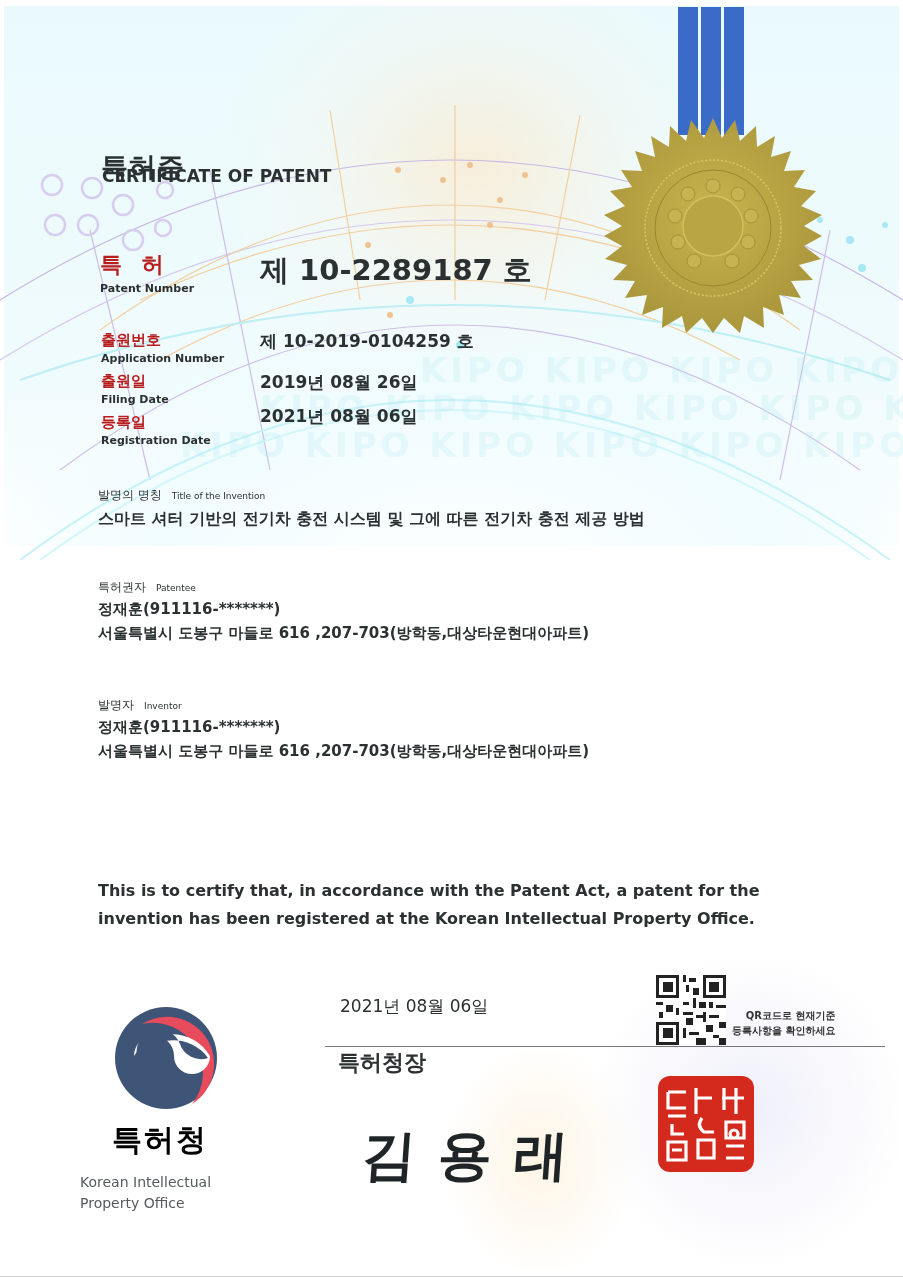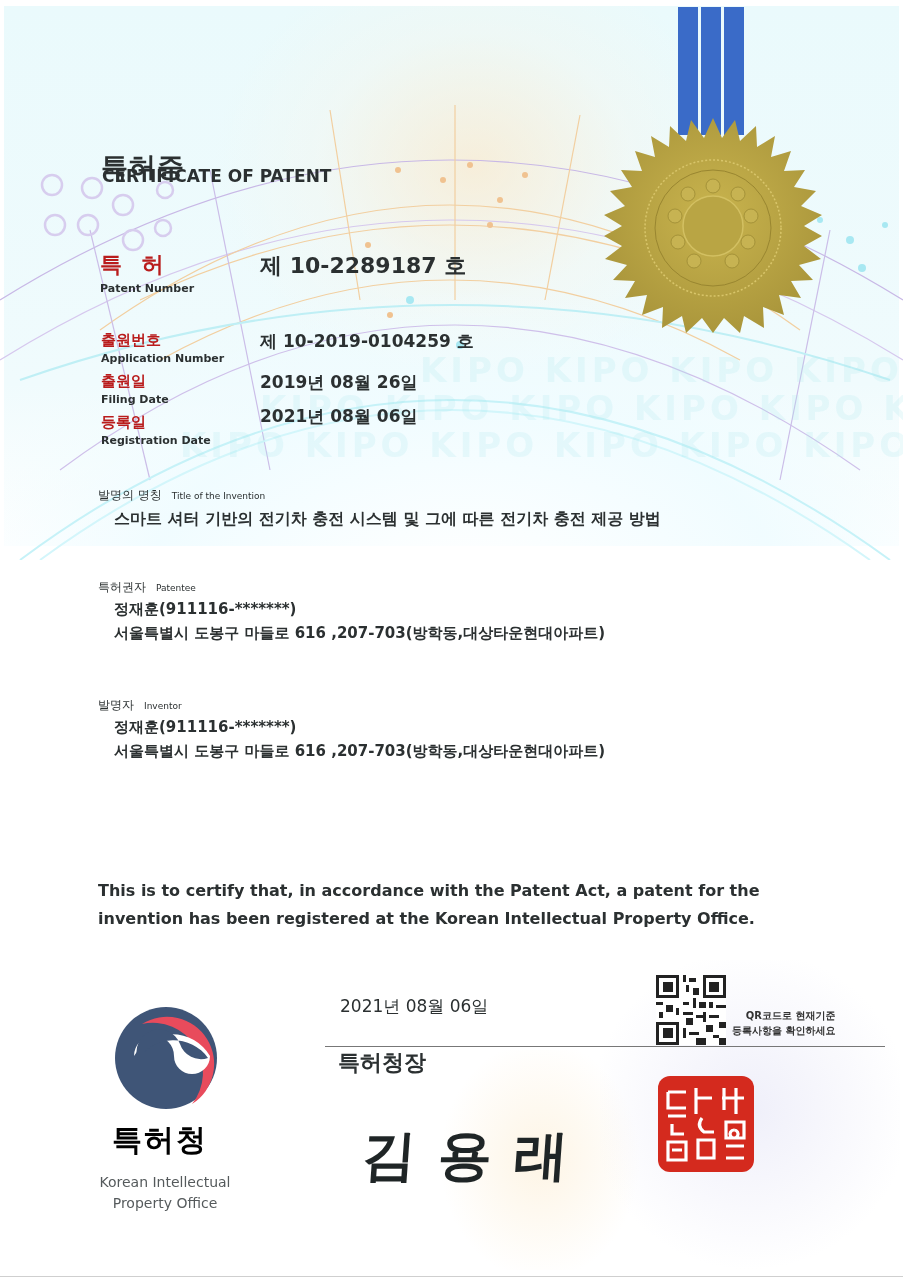--- a/index.html
+++ b/index.html
@@ -16,38 +16,38 @@
   .bg-bottom2 { position:absolute; left:440px; top:1050px; width:200px; height:220px;
     background: radial-gradient(ellipse 100px 120px at 100px 110px, rgba(250,225,180,0.35) 0%, rgba(255,255,255,0) 100%); }
   svg.deco { position:absolute; left:0; top:0; }
   .abs { position:absolute; }
   .title-ko { left:101px; top:105px; font-size:27px; font-weight:bold; color:#2b3031; letter-spacing:1px;margin-top:44px; }
   .title-en { left:102px; top:166px; font-size:17px; font-weight:bold; color:#2b3031; }
   .lbl-ko { font-size:15px; font-weight:bold; color:#b91c1c; }
   .lbl-ko.big { font-size:22px; letter-spacing:6px; }
   .lbl-en { font-size:11px; font-weight:bold; color:#2b3031; margin-top:2px; }
   .val { font-size:17px; font-weight:bold; color:#2b3031; }
-  .val.big { font-size:22px; }
+  .val.big { font-size:29px; }
   .watermark { font-size:34px; font-weight:bold; color:rgba(175,230,235,0.22); letter-spacing:4px; white-space:nowrap; }
   .sec-lbl { font-size:12px; color:#2b3031; }
   .sec-lbl .en { font-size:9px; margin-left:10px; }
-  .sec-val { font-size:15px; font-weight:bold; color:#2b3031; white-space:nowrap;margin-left:16px; }
+  .sec-val { font-size:15px; font-weight:bold; color:#2b3031; white-space:nowrap; }
   .cert-ko { left:98px; top:843px; font-size:20px; font-weight:bold; color:#2b3031; letter-spacing:1px; white-space:nowrap; }
   .cert-en { left:98px; top:877px; font-size:16px; font-weight:bold; color:#2b3031; line-height:28px; white-space:nowrap; }
   .issue-date { left:340px; top:995px; font-size:17px; color:#2b3031; }
   .rule { left:325px; top:1046px; width:560px; height:1px; background:#777; }
   .comm-ko { left:338px; top:1048px; font-size:22px; font-weight:bold; color:#2b3031; }
   .comm-en { left:338px; top:1083px; font-size:13px; font-weight:bold; color:#2b3031; line-height:22px; white-space:nowrap; }
   .signature { left:362px; top:1120px; font-family:"DejaVu Serif", serif; font-size:54px; color:#1f2526; letter-spacing:22px; transform:skewX(-4deg); font-weight:bold; }
   .qr { left:656px; top:975px; width:70px; height:70px; }
   .qr-text { left:732px; top:1008px; font-size:10px; font-weight:bold; color:#333; text-align:right; line-height:15px; }
   .seal-red { left:656px; top:1074px; width:100px; height:100px; }
   .kipo-logo { left:112px; top:1004px; width:108px; height:108px; }
   .kipo-ko { left:112px; top:1120px; width:108px; font-size:30px; color:#000000; font-weight:bold; letter-spacing:2px; }
-  .kipo-en { left:80px; top:1172px; width:170px; text-align:center; font-size:14px; color:#555a5c; line-height:21px; }
+  .kipo-en { left:80px; top:1172px; width:170px; text-align:left; font-size:14px; color:#555a5c; line-height:21px; }
   .ribbon { left:678px; top:7px; width:66px; height:128px; }
   .gold-seal { left:598px; top:118px; width:230px; height:215px; }
   .bottom-line { left:0; top:1276px; width:903px; height:1px; background:#cfcfcf; }
 </style>
 </head>
 <body>
 
 <div class="page">
 
   <div class="bg-top"></div>

